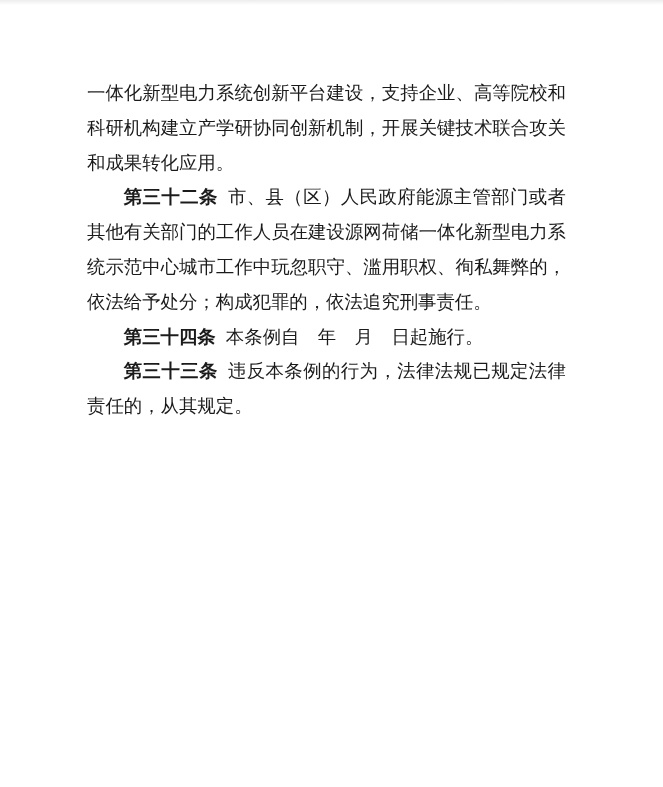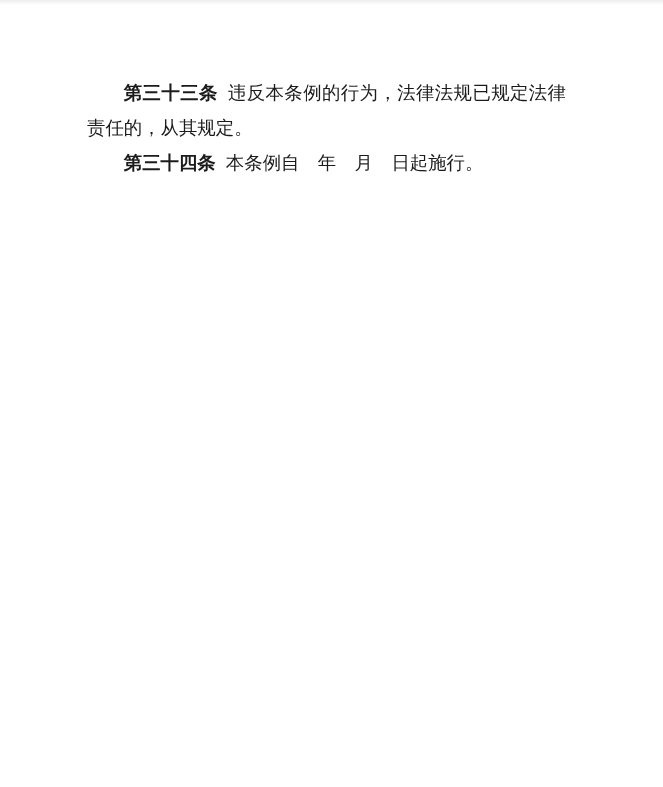--- a/index.html
+++ b/index.html
@@ -51,26 +51,30 @@
   }
 </style>
 </head>
 <body>
 
 <div class="page">
   <div class="top-edge"></div>
 
   <div class="content">
 
-
+    <p class="para-intro">一体化新型电力系统创新平台建设，支持企业、高等院校和科研机构建立产学研协同创新机制，开展关键技术联合攻关和成果转化应用。</p>
 
 
 
     <p class="para-article">
-      <span class="art-num">第三十三条</span><span>违反本条例的行为，法律法规已规定法律责任的，从其规定。</span>
+      <span class="art-num">第三十二条</span><span>市、县（区）人民政府能源主管部门或者其他有关部门的工作人员在建设源网荷储一体化新型电力系统示范中心城市工作中玩忽职守、滥用职权、徇私舞弊的，依法给予处分；构成犯罪的，依法追究刑事责任。</span>
     </p>
 
     <p class="para-article">
       <span class="art-num">第三十四条</span><span>本条例自　年　月　日起施行。</span>
     </p>
 
+    <p class="para-article">
+      <span class="art-num">第三十三条</span><span>违反本条例的行为，法律法规已规定法律责任的，从其规定。</span>
+    </p>
+
   </div>
 </div>
 
 </body></html>

